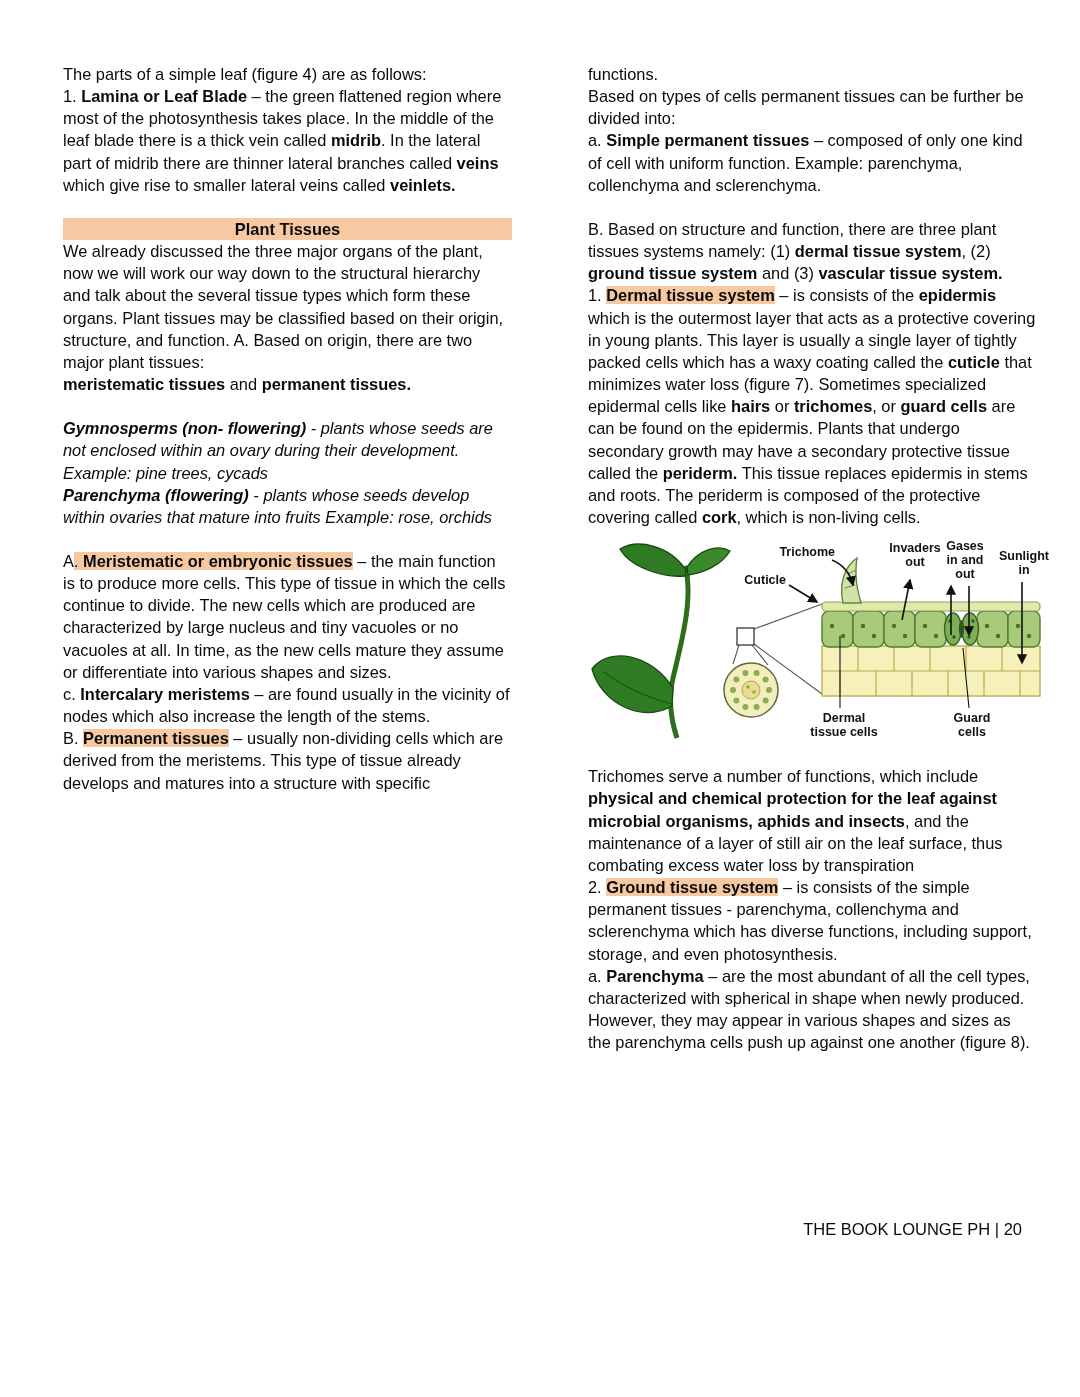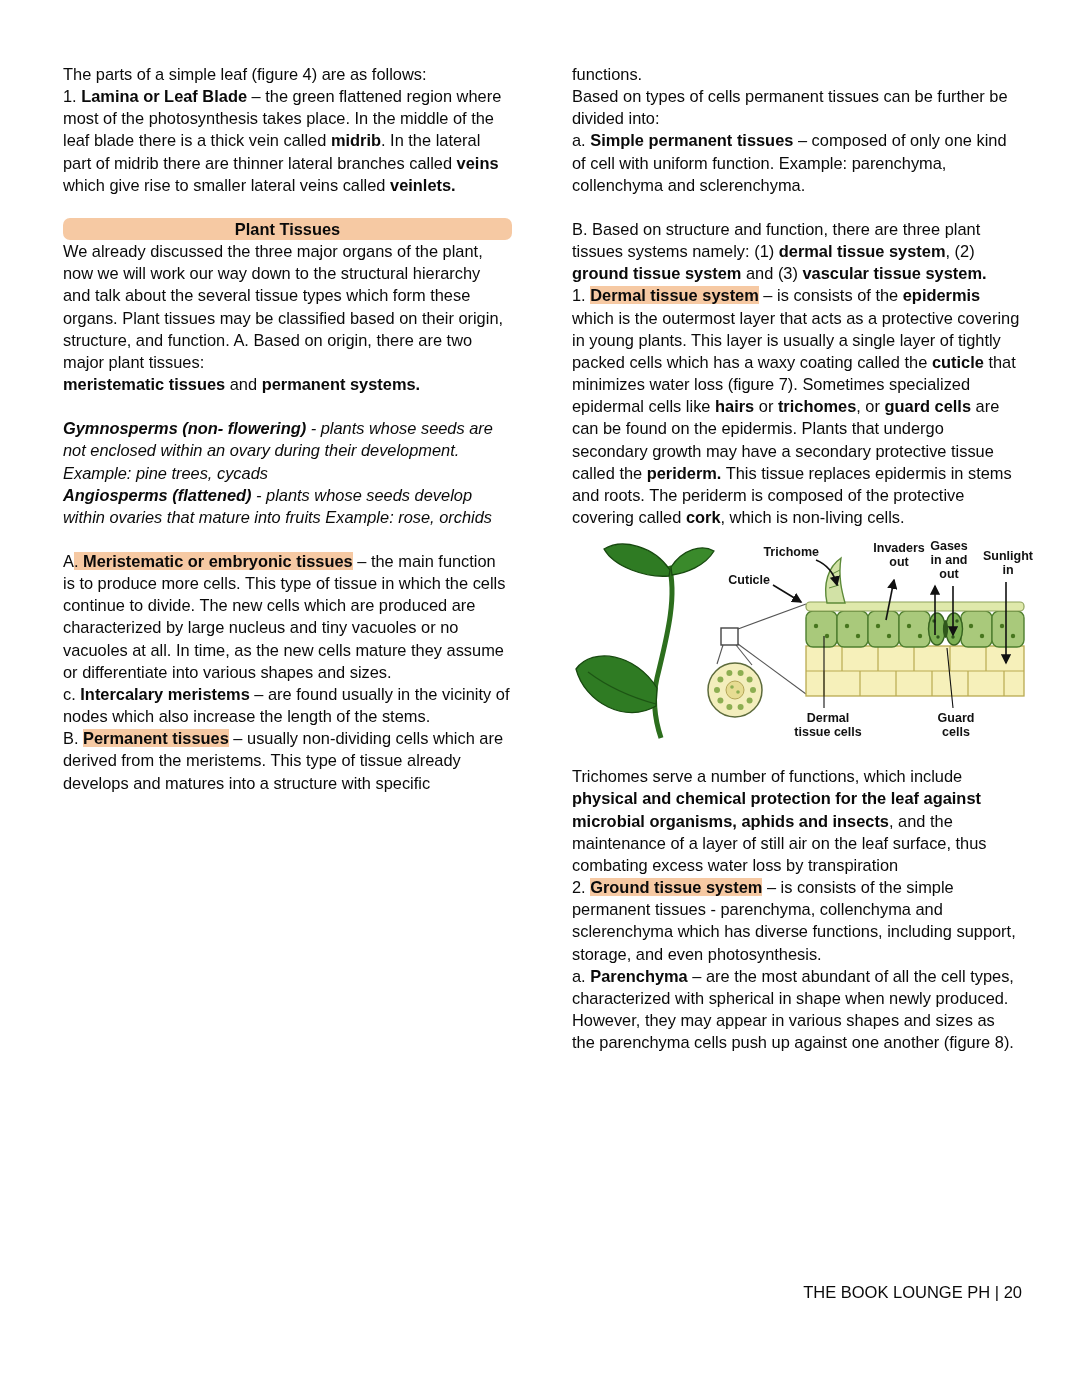--- a/index.html
+++ b/index.html
@@ -6,54 +6,54 @@
   html, body { margin: 0; padding: 0; }
   body {
     width: 1080px; height: 1397px;
     background: #ffffff;
     color: #0a0a0a;
     font-family: "Liberation Sans", "DejaVu Sans", sans-serif;
     position: relative;
     overflow: hidden;
   }
   .page { position: absolute; inset: 0; padding: 63px 58px 0 63px; }
-  .columns { display: flex; gap: 60px; align-items: flex-start; }
+  .columns { display: flex; gap: 76px; align-items: flex-start; }
   .col { width: 449px; flex: 0 0 449px; font-size: 16.4px; line-height: 22.15px; }
   p.para, p.heading { margin: 0; }
-  p.heading { background: var(--hl, #f6c9a3); text-align: center; font-weight: 700; border-radius: 7px; }
+  p.heading { background: var(--hl, #f6c9a3); text-align: center; font-weight: 700; }
   .spacer { height: 22px; }
   .bold { font-weight: 700; }
   .italic { font-style: italic; margin-top: 27px; }
   .hl { background: var(--hl, #f6c9a3); }
   figure.diagram { margin: 8px 13px 12px -6px; padding: 0; width: 474px; }
   .footer {
-    position: absolute; top: 1283px; right: 58px;
+    position: absolute; top: 1220px; right: 58px;
     font-size: 16.5px; color: #0a0a0a; white-space: nowrap;
   }
   svg text {
     font-family: "Liberation Sans", "DejaVu Sans", sans-serif;
     font-weight: 700; font-size: 12.5px; fill: #111;
   }
 </style>
 </head>
 <body>
 
 <div class="page">
   <div class="columns">
 
     <div class="col">
         <p class="para"><span>The parts of a simple leaf (figure 4) are as follows:</span></p>
         <p class="para"><span>1. </span><span class="bold">Lamina or Leaf Blade</span><span> – the green flattened region where most of the photosynthesis takes place. In the middle of the leaf blade there is a thick vein called </span><span class="bold">midrib</span><span>. In the lateral part of midrib there are thinner lateral branches called </span><span class="bold">veins</span><span> which give rise to smaller lateral veins called </span><span class="bold">veinlets.</span></p>
         <div class="spacer"></div>
         <p class="heading"><span class="bold">Plant Tissues</span></p>
         <p class="para"><span>We already discussed the three major organs of the plant, now we will work our way down to the structural hierarchy and talk about the several tissue types which form these organs. Plant tissues may be classified based on their origin, structure, and function. A. Based on origin, there are two major plant tissues:</span></p>
-        <p class="para"><span class="bold">meristematic tissues</span><span> and </span><span class="bold">permanent systems.</span></p>
+        <p class="para"><span class="bold">meristematic tissues</span><span> and </span><span class="bold">permanent tissues.</span></p>
         <div class="spacer"></div>
         <p class="para"><span class="bold italic">Gymnosperms (non- flowering)</span><span class="italic"> - plants whose seeds are not enclosed within an ovary during their development. Example: pine trees, cycads</span></p>
-        <p class="para"><span class="bold italic">Angiosperms (flattened)</span><span class="italic"> - plants whose seeds develop within ovaries that mature into fruits Example: rose, orchids</span></p>
+        <p class="para"><span class="bold italic">Parenchyma (flowering)</span><span class="italic"> - plants whose seeds develop within ovaries that mature into fruits Example: rose, orchids</span></p>
         <div class="spacer"></div>
         <p class="para"><span>A</span><span class="hl">. </span><span class="bold hl">Meristematic or embryonic tissues</span><span> – the main function is to produce more cells. This type of tissue in which the cells continue to divide. The new cells which are produced are characterized by large nucleus and tiny vacuoles or no vacuoles at all. In time, as the new cells mature they assume or differentiate into various shapes and sizes.</span></p>
         <p class="para"><span>c. </span><span class="bold">Intercalary meristems</span><span> – are found usually in the vicinity of nodes which also increase the length of the stems.</span></p>
         <p class="para"><span>B. </span><span class="bold hl">Permanent tissues</span><span> – usually non-dividing cells which are</span></p>
         <p class="para"><span>derived from the meristems. This type of tissue already</span></p>
         <p class="para"><span>develops and matures into a structure with specific</span></p>
       </div>
 
     <div class="col">
       <div>

